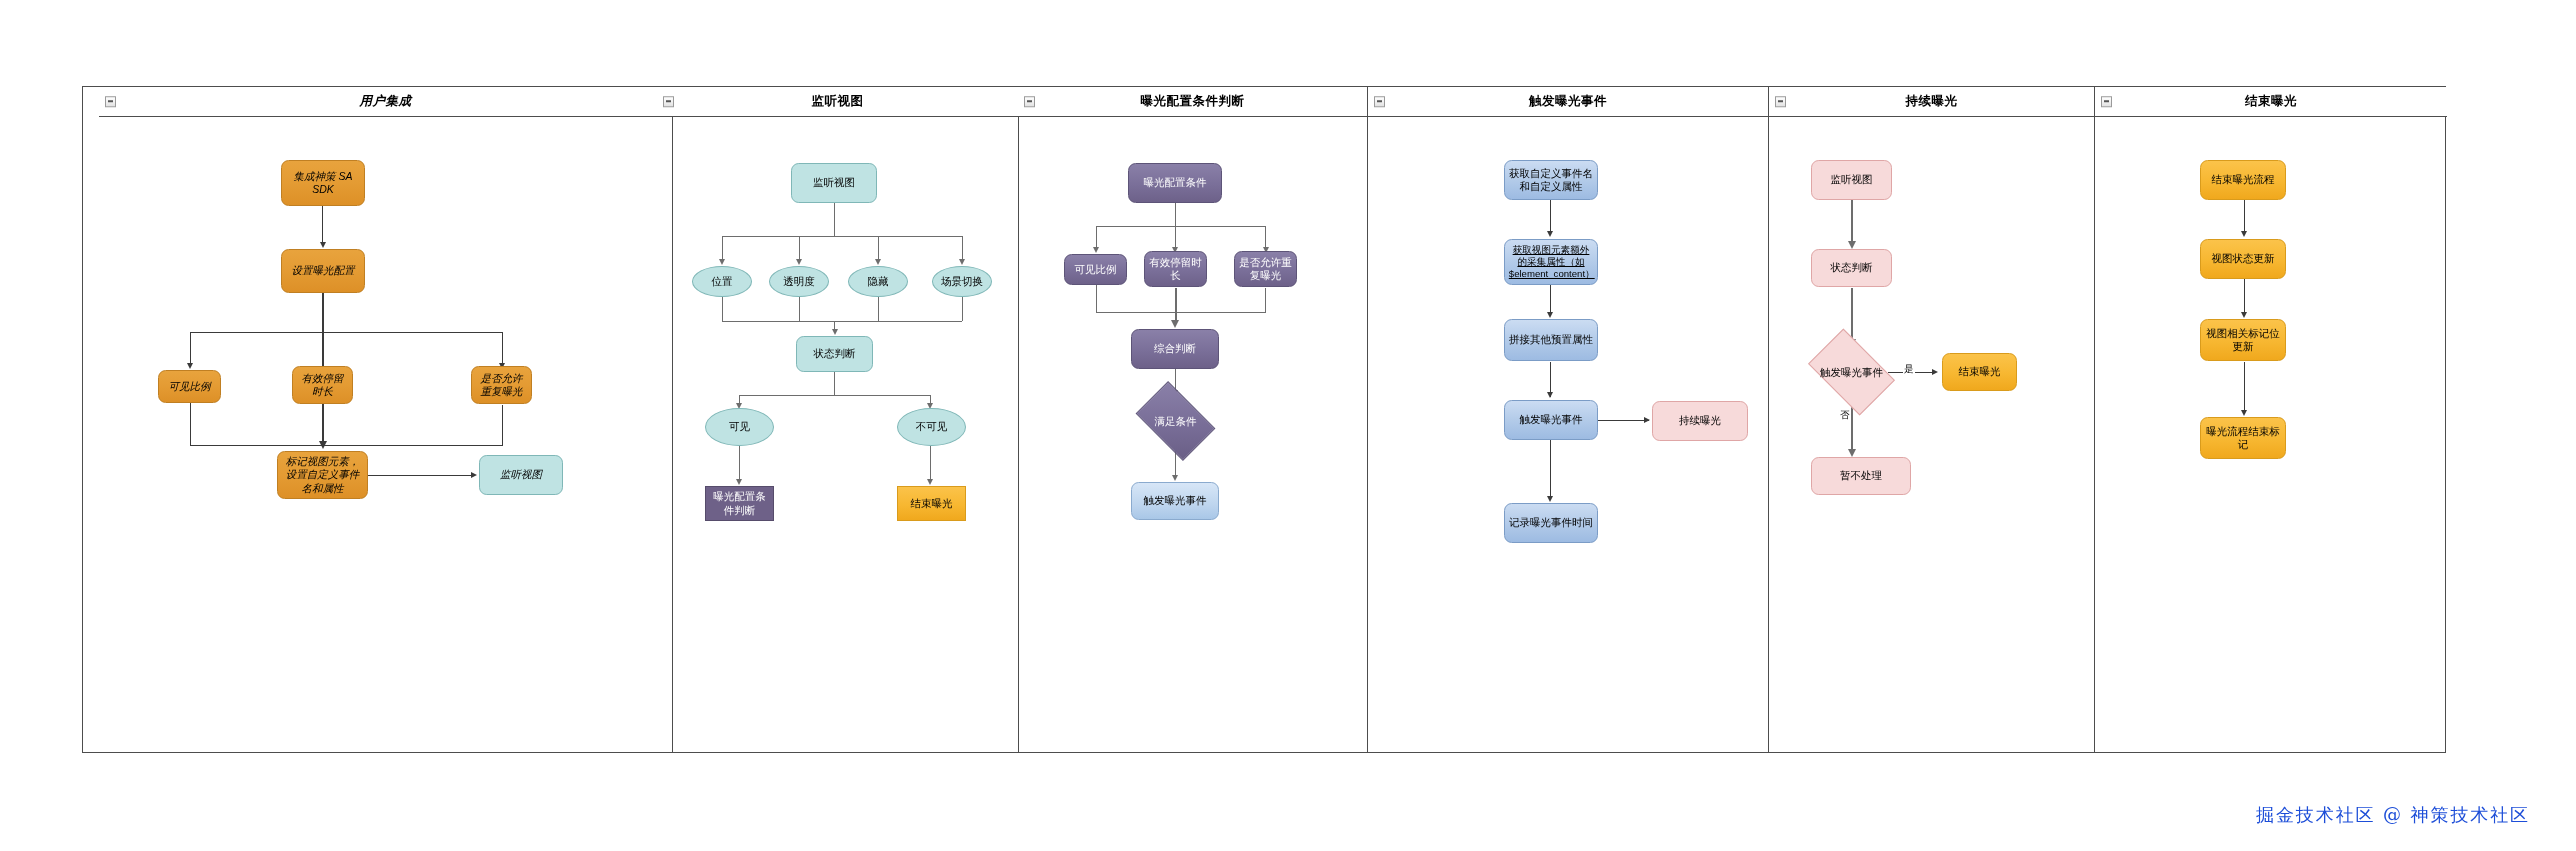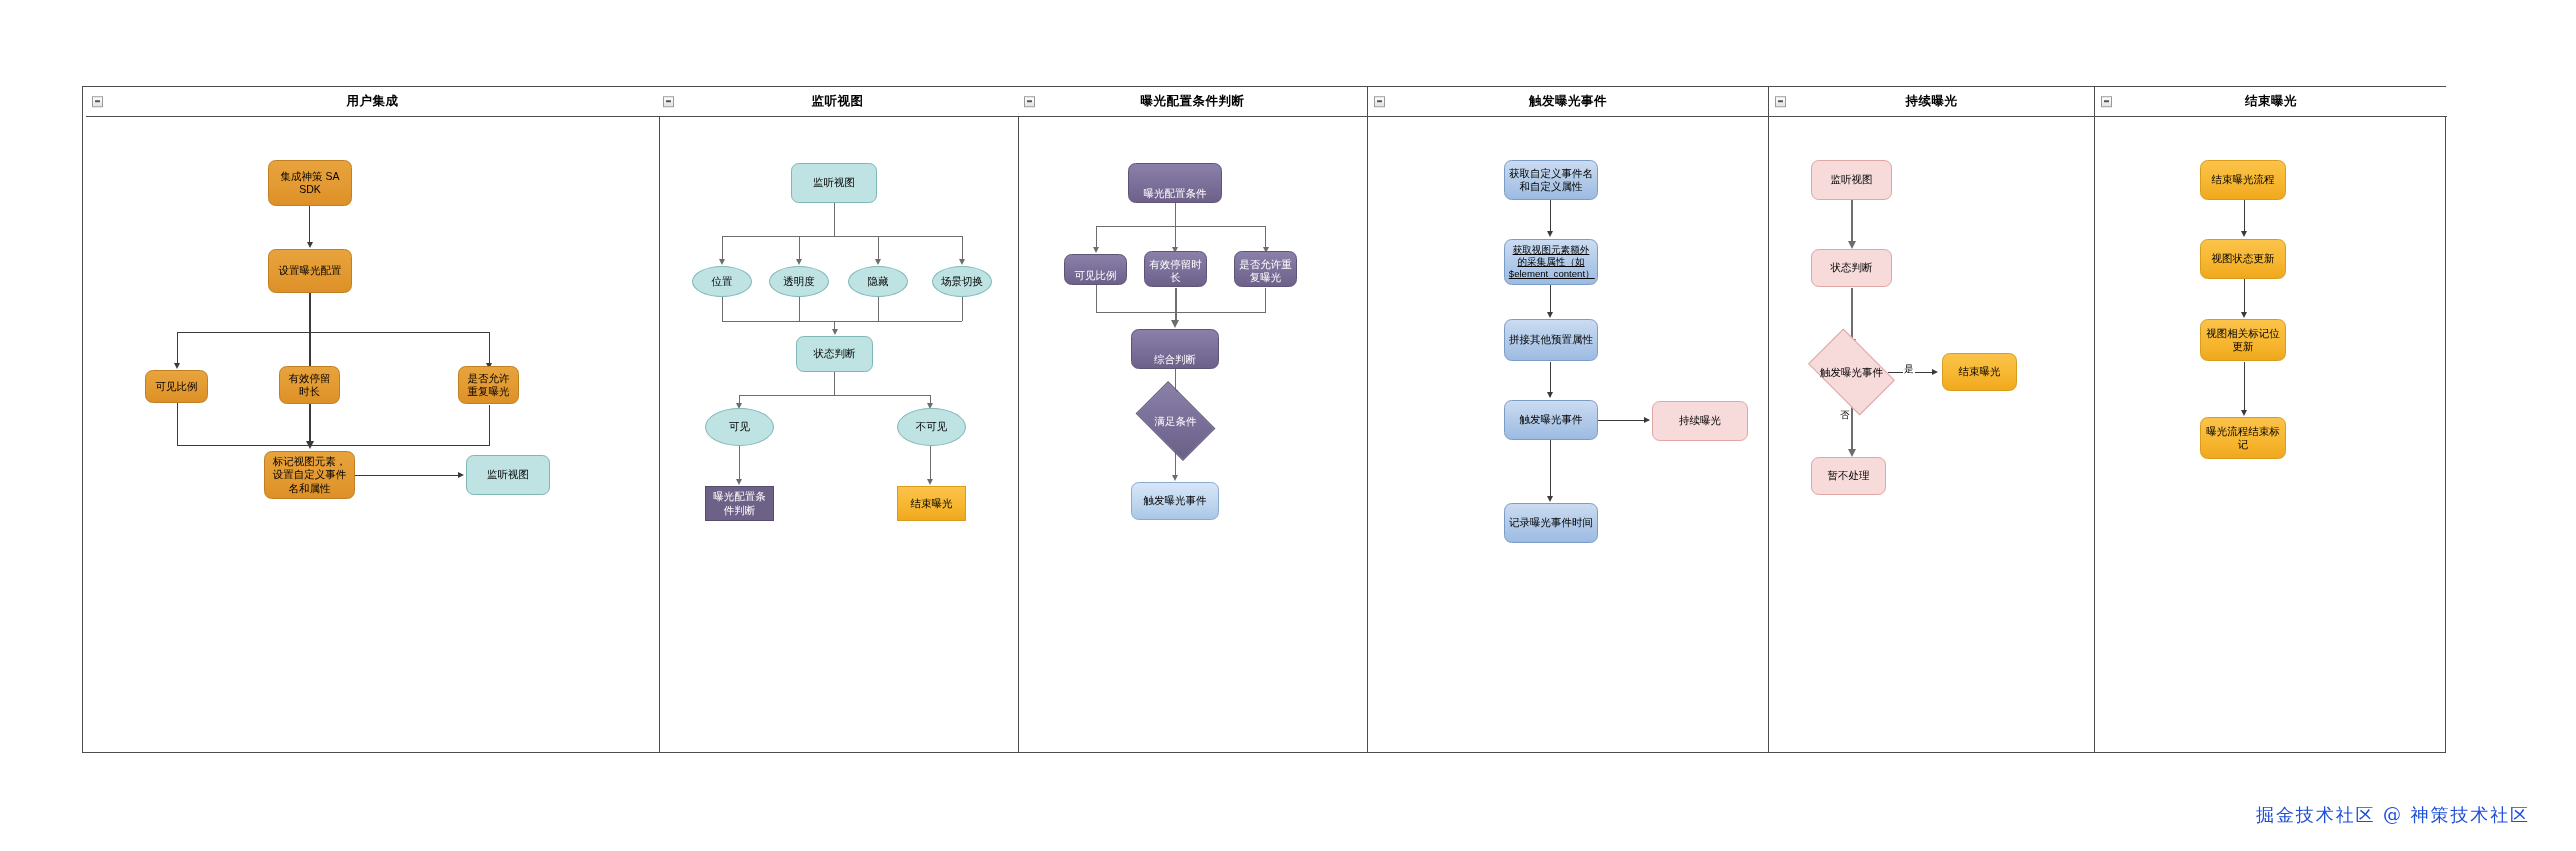--- a/index.html
+++ b/index.html
@@ -111,21 +111,20 @@
     border: 1px solid #d99b1c;
   }
   .c-teal {
     background: #bfe3e3;
     border: 1px solid #7fb7b7;
   }
   .c-purple {
     background: linear-gradient(180deg,#8a80a8 0%,#7a6f99 55%,#6d6189 100%);
     border: 1px solid #5d5478;
     color: #ffffff;
-    align-items: flex-end;
   }
   .c-purple-flat {
     background: #6e6188;
     border: 1px solid #564c6b;
     color: #ffffff;
   }
   .c-blue {
     background: linear-gradient(180deg,#cbdcf2 0%,#b3cbe9 50%,#9dbbe2 100%);
     border: 1px solid #7b9cc6;
   }
@@ -219,21 +218,21 @@
     letter-spacing: 1.9px;
     white-space: nowrap;
     font-family: "DejaVu Serif", "Liberation Serif", serif;
   }
 </style>
 </head>
 <body>
 
 <div id="diagram">
 
-  <div class="pool" style="left:3px; width:574px;">
+  <div class="pool" style="left:16px; width:574px;font-style:italic;">
     <div class="pool-header">
       <div class="collapse-icon"></div>
       <div class="pool-title">用户集成</div>
     </div>
     <div class="pool-body">
 
       <div class="node rr c-orange" style="left:182px; top:43px; width:84px; height:46px;align-items:center;">
         <span>集成神策 SA SDK</span>
       </div>
       <div class="conn v" style="left:223px; top:89px; height:38px;"></div>
@@ -486,21 +485,21 @@
       <div class="arrow right" style="left:163px; top:252px;"></div>
       <div class="edge-label" style="left:134px; top:246px;">是</div>
       <div class="node rr c-orange2" style="left:173px; top:236px; width:75px; height:38px;">
         <span>结束曝光</span>
       </div>
 
       <div class="conn v grey" style="left:82px; top:280px; height:56px; width:1.9px;"></div>
       <div class="edge-label" style="left:70px; top:292px;">否</div>
       <div class="arrow down grey" style="left:79px; top:332px; border-left-width:4.8px; border-right-width:4.8px; border-top-width:8.6px;"></div>
 
-      <div class="node rr c-pink" style="left:42px; top:340px; width:75px; height:38px;">
+      <div class="node rr c-pink" style="left:42px; top:340px; width:100px; height:38px;">
         <span>暂不处理</span>
       </div>
 
     </div>
   </div>
 
   <div class="pool last" style="left:2012px; width:352px;">
     <div class="pool-header">
       <div class="collapse-icon"></div>
       <div class="pool-title">结束曝光</div>

